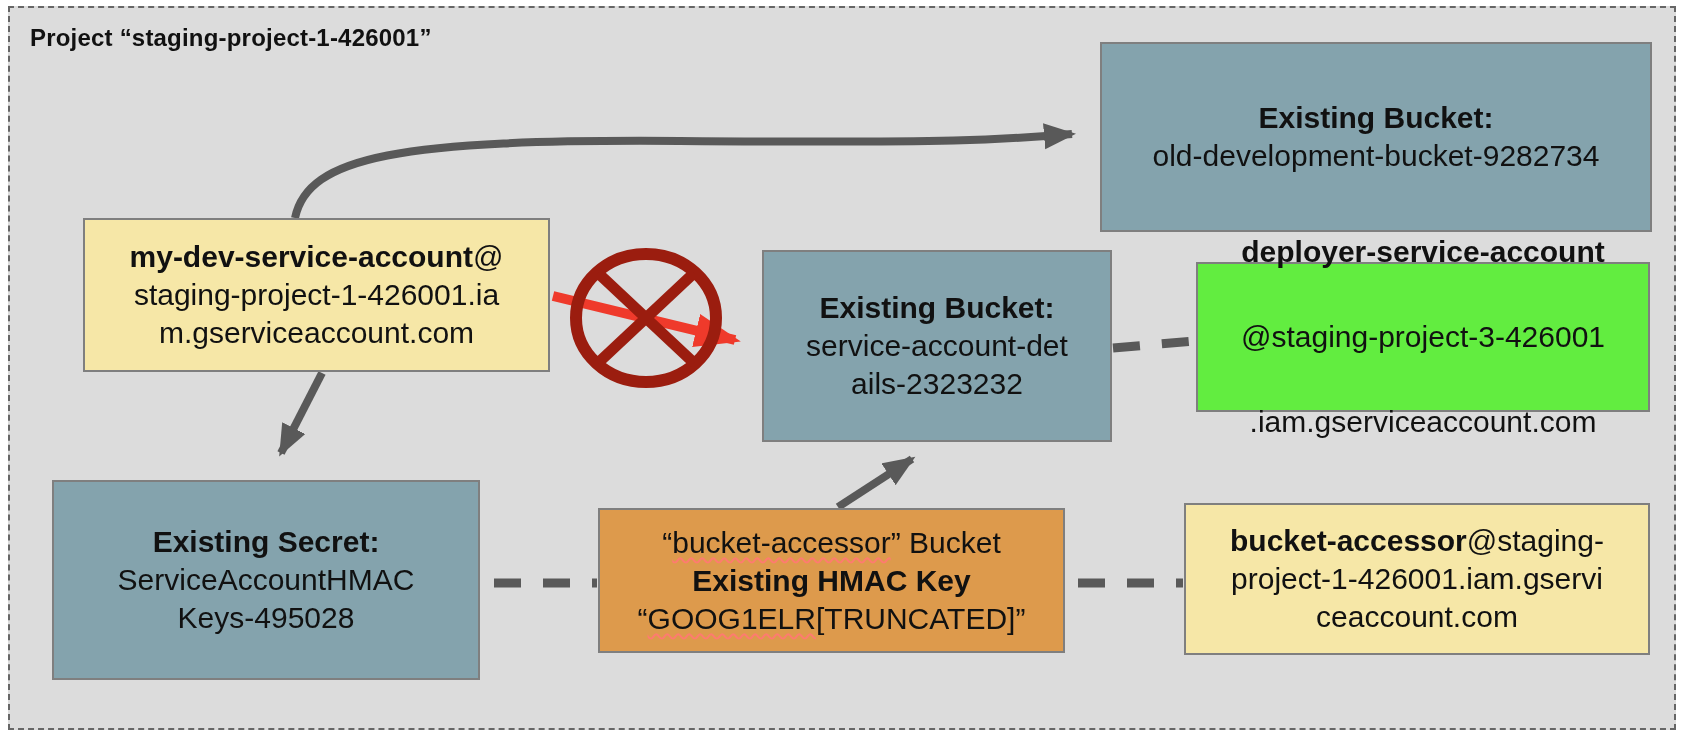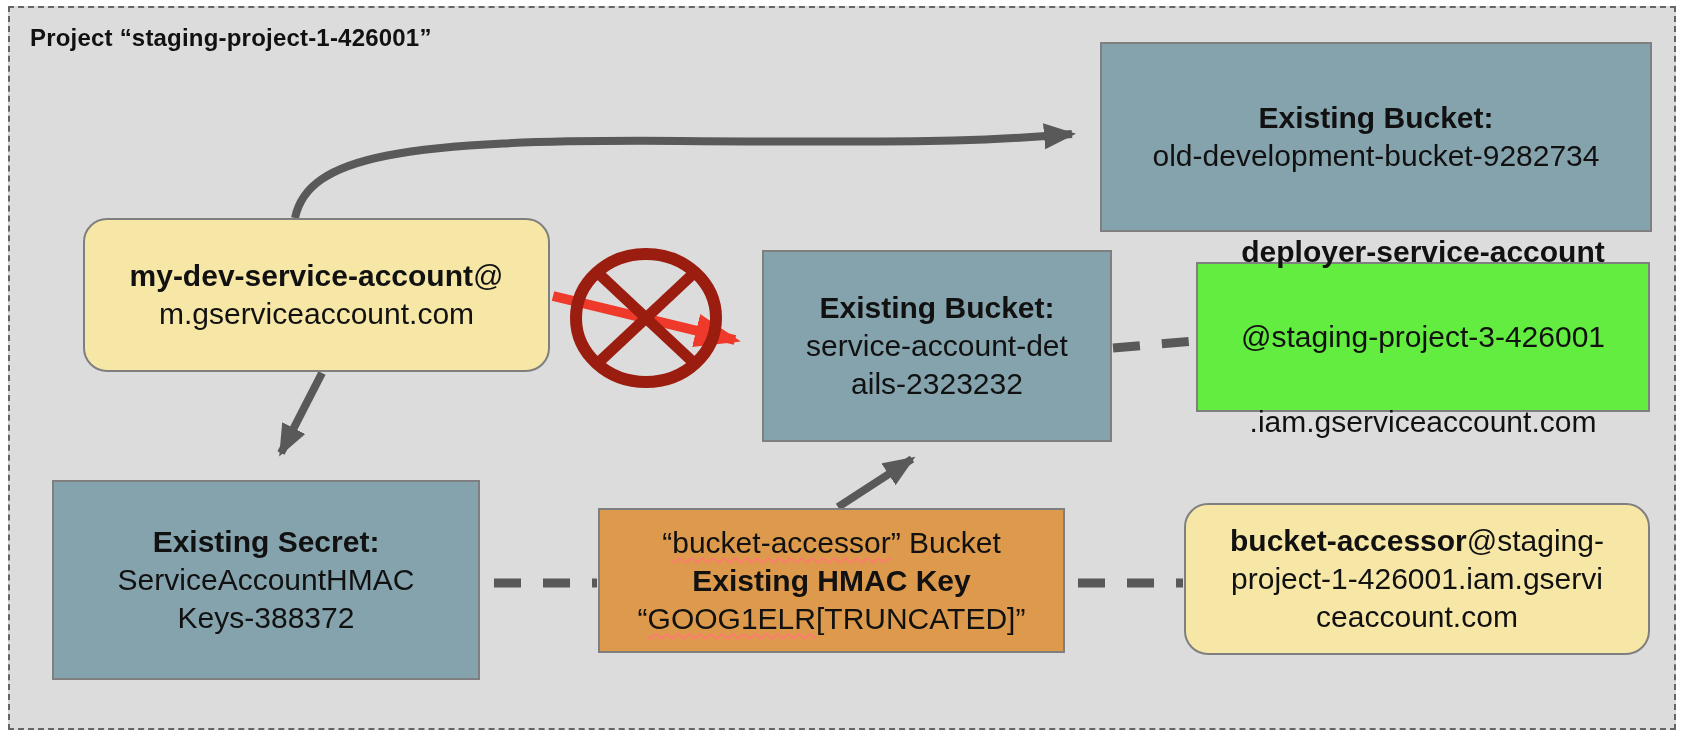--- a/index.html
+++ b/index.html
@@ -29,21 +29,21 @@
   .node .line{white-space:nowrap;}
   .node .b{font-weight:bold;}
   .node .squiggle{
     text-decoration-line:underline;
     text-decoration-style:wavy;
     text-decoration-color:var(--squiggle,#ff7a70);
     text-decoration-thickness:2px;
     text-underline-offset:4px;
   }
   .fill-bucket{background:var(--bucket-fill,#84a3ad);}
-  .fill-yellow{background:var(--yellow-fill,#f6e7a7);border-radius:24px;}
+  .fill-yellow{background:var(--yellow-fill,#f6e7a7);}
   .fill-green{background:var(--green-fill,#62ed40);}
   .fill-orange{background:var(--orange-fill,#dd9a4c);}
 
   #n-bucket-old   {left:1100px;top:42px; width:552px;height:190px;}
   #n-sa-dev       {left:83px;  top:218px;width:467px;height:154px;}
   #n-bucket-details{left:762px;top:250px;width:350px;height:192px;}
   #n-sa-deployer  {left:1196px;top:262px;width:454px;height:150px;gap:47px;}
   #n-secret       {left:52px;  top:480px;width:428px;height:200px;}
   #n-hmac         {left:598px; top:508px;width:467px;height:145px;}
   #n-sa-accessor  {left:1184px;top:503px;width:466px;height:152px;}
@@ -90,39 +90,40 @@
     <path d="M 1066 583 L 1183 583" fill="none" stroke="var(--arrow-gray,#595959)" stroke-width="9" stroke-dasharray="27 22" stroke-dashoffset="-12"></path>
   </svg>
 
   <div id="n-bucket-old" class="node fill-bucket">
       <div class="line"><span class="b">Existing Bucket:</span></div>
       <div class="line"><span>old-development-bucket-9282734</span></div>
     </div>
 
   <div id="n-sa-dev" class="node fill-yellow">
       <div class="line"><span class="b">my-dev-service-account</span><span>@</span></div>
+      <div class="line"><span>staging-project-1-426001.ia</span></div>
       <div class="line"><span>m.gserviceaccount.com</span></div>
     </div>
 
   <div id="n-bucket-details" class="node fill-bucket">
       <div class="line"><span class="b">Existing Bucket:</span></div>
       <div class="line"><span>service-account-det</span></div>
       <div class="line"><span>ails-2323232</span></div>
     </div>
 
   <div id="n-sa-deployer" class="node fill-green">
       <div class="line"><span class="b">deployer-service-account</span></div>
       <div class="line"><span>@staging-project-3-426001</span></div>
       <div class="line"><span>.iam.gserviceaccount.com</span></div>
     </div>
 
   <div id="n-secret" class="node fill-bucket">
       <div class="line"><span class="b">Existing Secret:</span></div>
       <div class="line"><span>ServiceAccountHMAC</span></div>
-      <div class="line"><span>Keys-388372</span></div>
+      <div class="line"><span>Keys-495028</span></div>
     </div>
 
   <div id="n-hmac" class="node fill-orange">
       <div class="line"><span>“</span><span class="squiggle">bucket-accessor</span><span>” Bucket</span></div>
       <div class="line"><span class="b">Existing HMAC Key</span></div>
       <div class="line"><span>“</span><span class="squiggle">GOOG1ELR</span><span>[TRUNCATED]”</span></div>
     </div>
 
   <div id="n-sa-accessor" class="node fill-yellow">
       <div class="line"><span class="b">bucket-accessor</span><span>@staging-</span></div>

